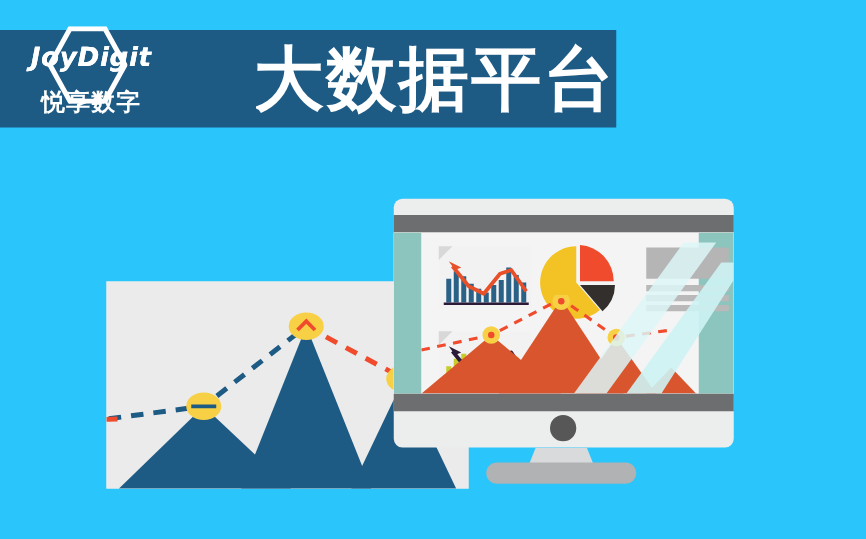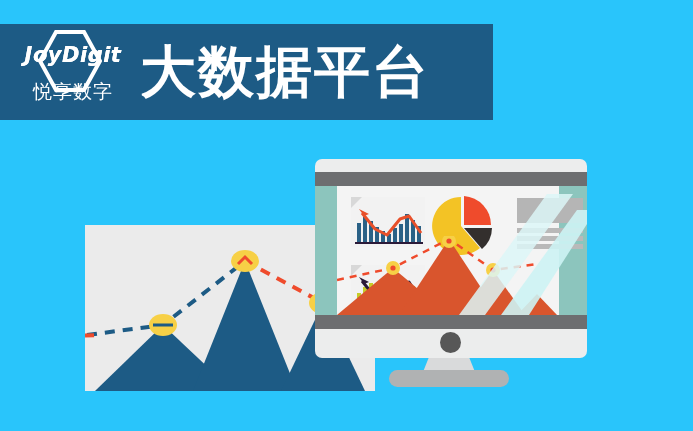--- a/index.html
+++ b/index.html
@@ -16,24 +16,25 @@
     font-family: "Liberation Sans", sans-serif;
     user-select: none;
   }
 
   
   #banner {
     position: absolute;
     left: 0;
     top: 24px;
     width: 493px;
-    height: 96px;
+    height: 78px;
     background: #1d5b85;
     display: flex;
     align-items: center;
+    justify-content: space-between;
   }
   #logo-block {
     position: relative;
     width: 118px;
     height: 92px;
     margin-left: 14px;
     flex: 0 0 auto;
     display: flex;
     flex-direction: column;
     align-items: center;
@@ -57,21 +58,21 @@
     line-height: 1;
     margin-top: 2px;
     text-shadow: 0 0 0 #fff;
     font-family: "DejaVu Sans", sans-serif;
   }
   #logo-subtext {
     position: relative;
     z-index: 2;
     color: #ffffff;
     font-size: 19px;
-    font-weight: normal;
+    font-weight: bold;
     letter-spacing: 1px;
     line-height: 1;
     margin-top: 16px;
   }
   #banner-title {
     color: #ffffff;
     font-size: 56px;
     font-weight: bold;
     letter-spacing: 2px;
     margin-left: 8px;

